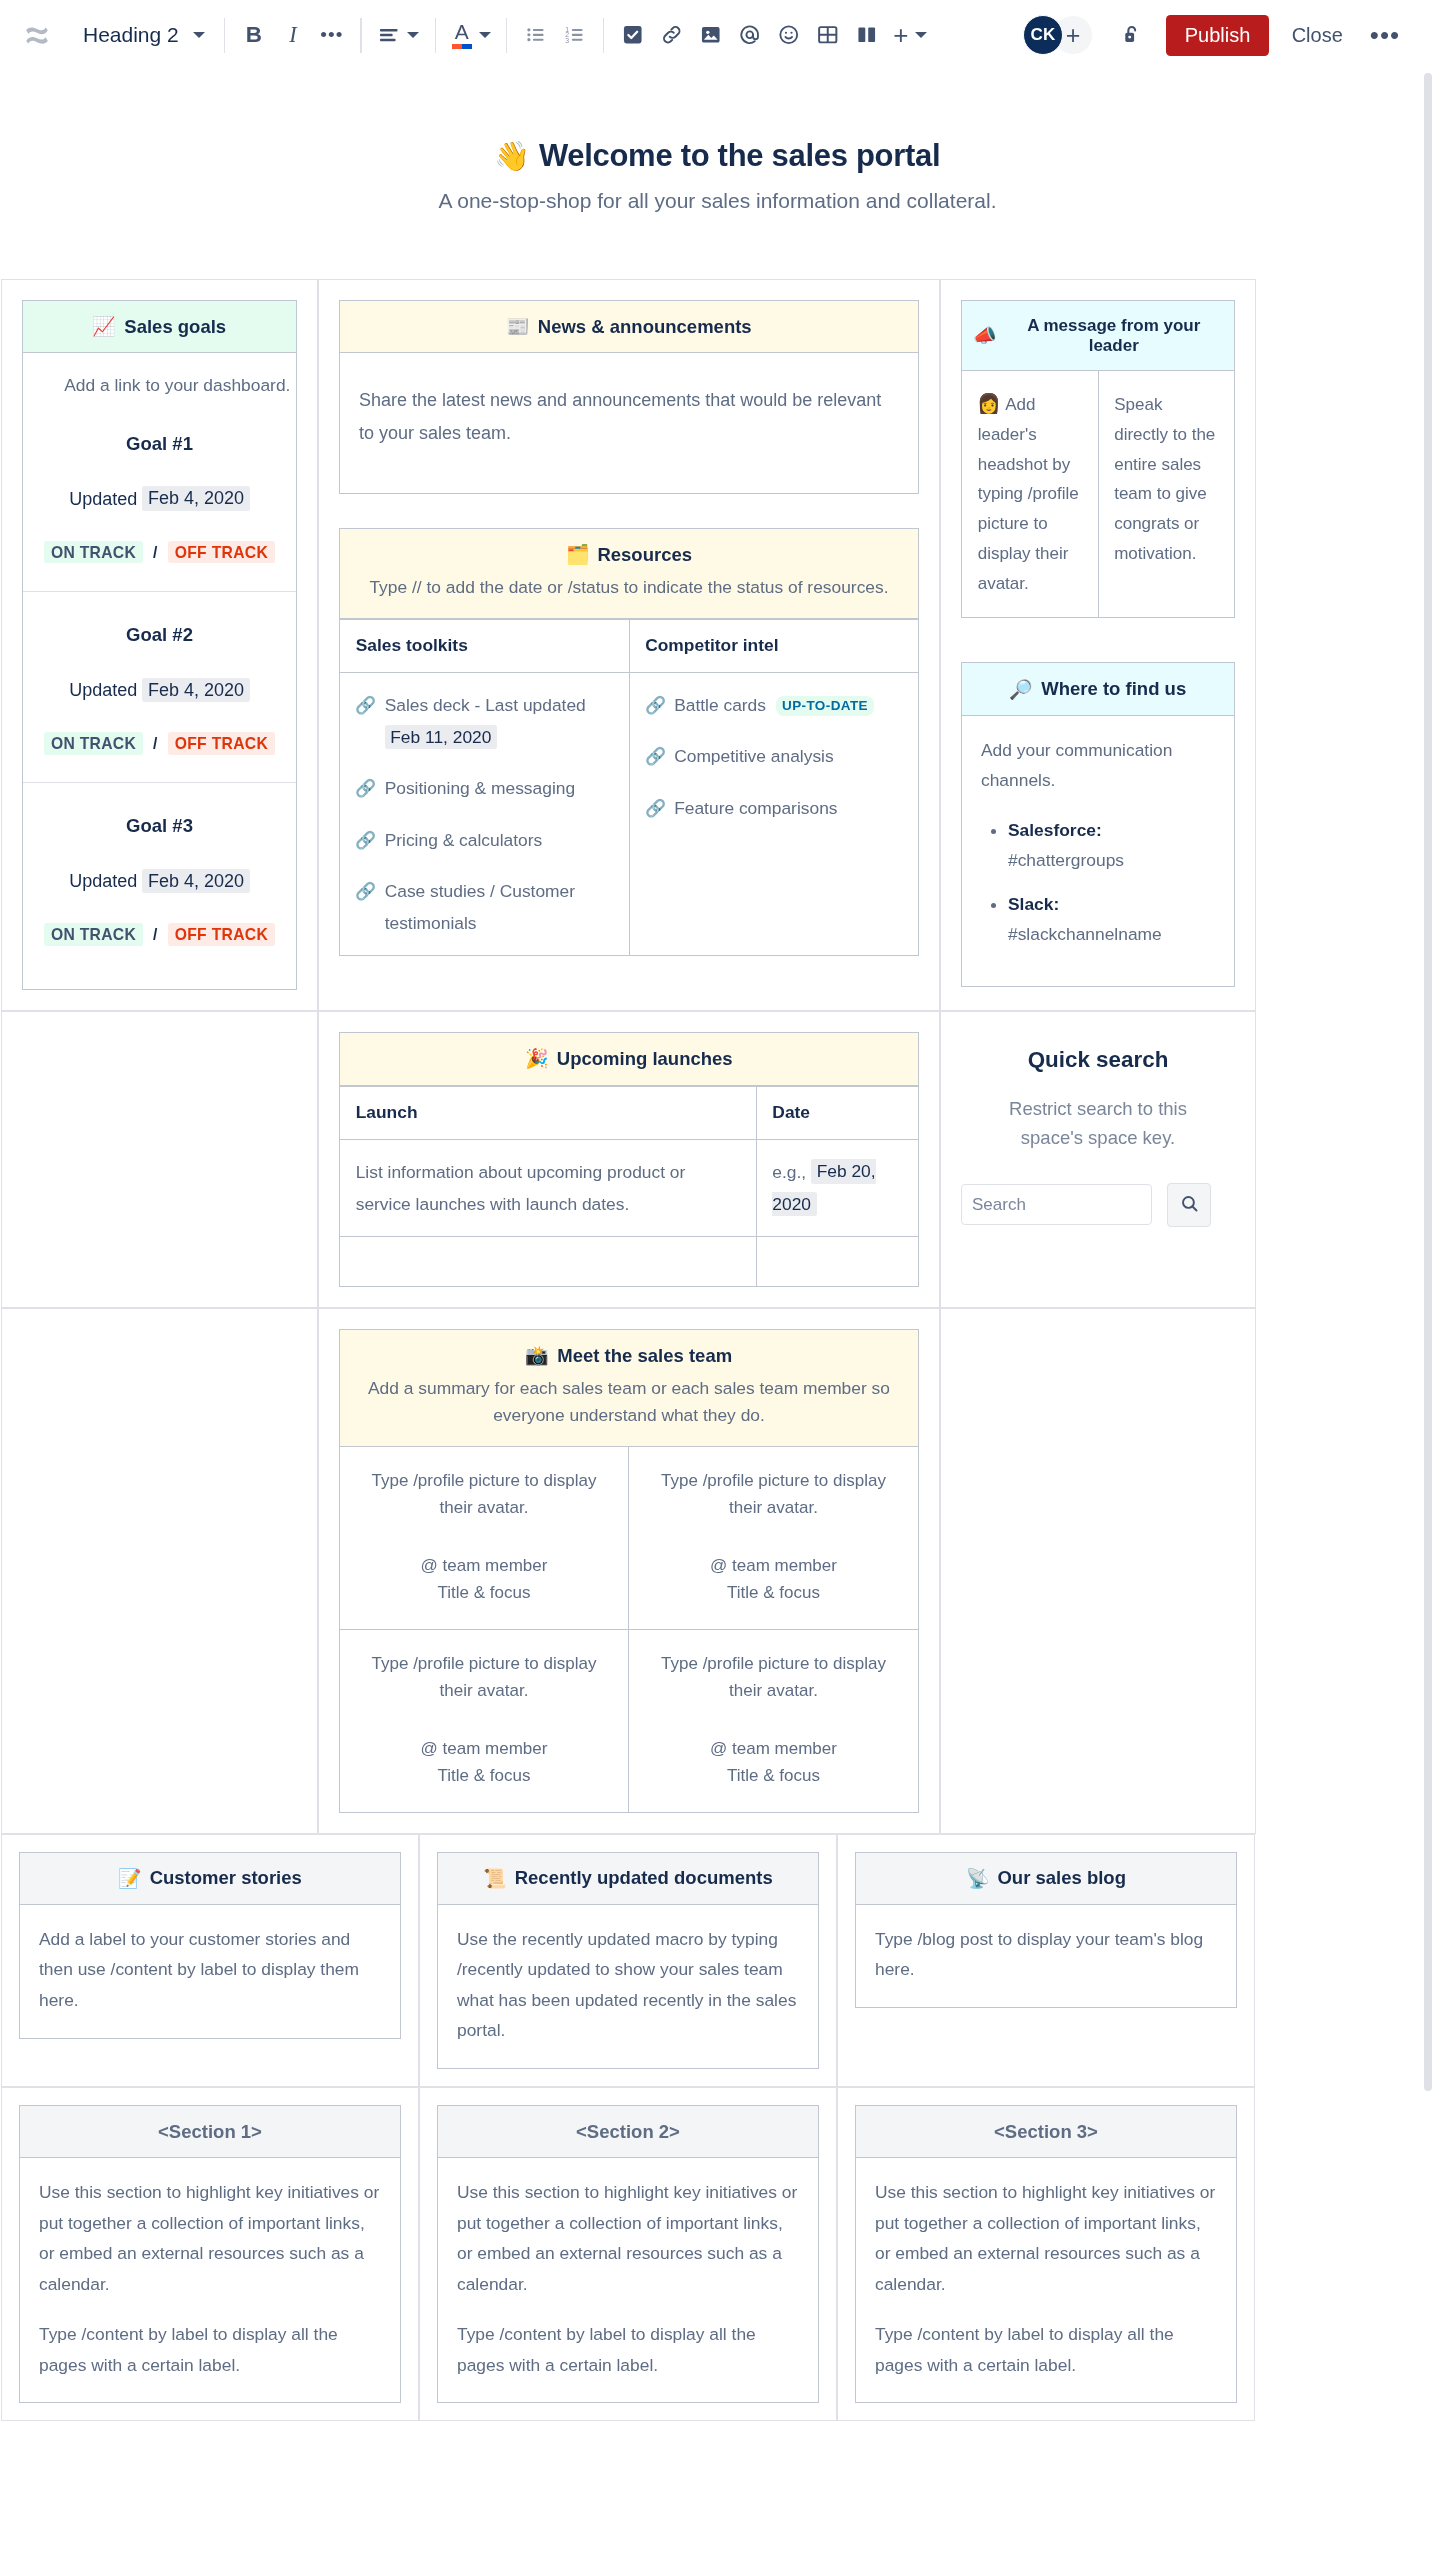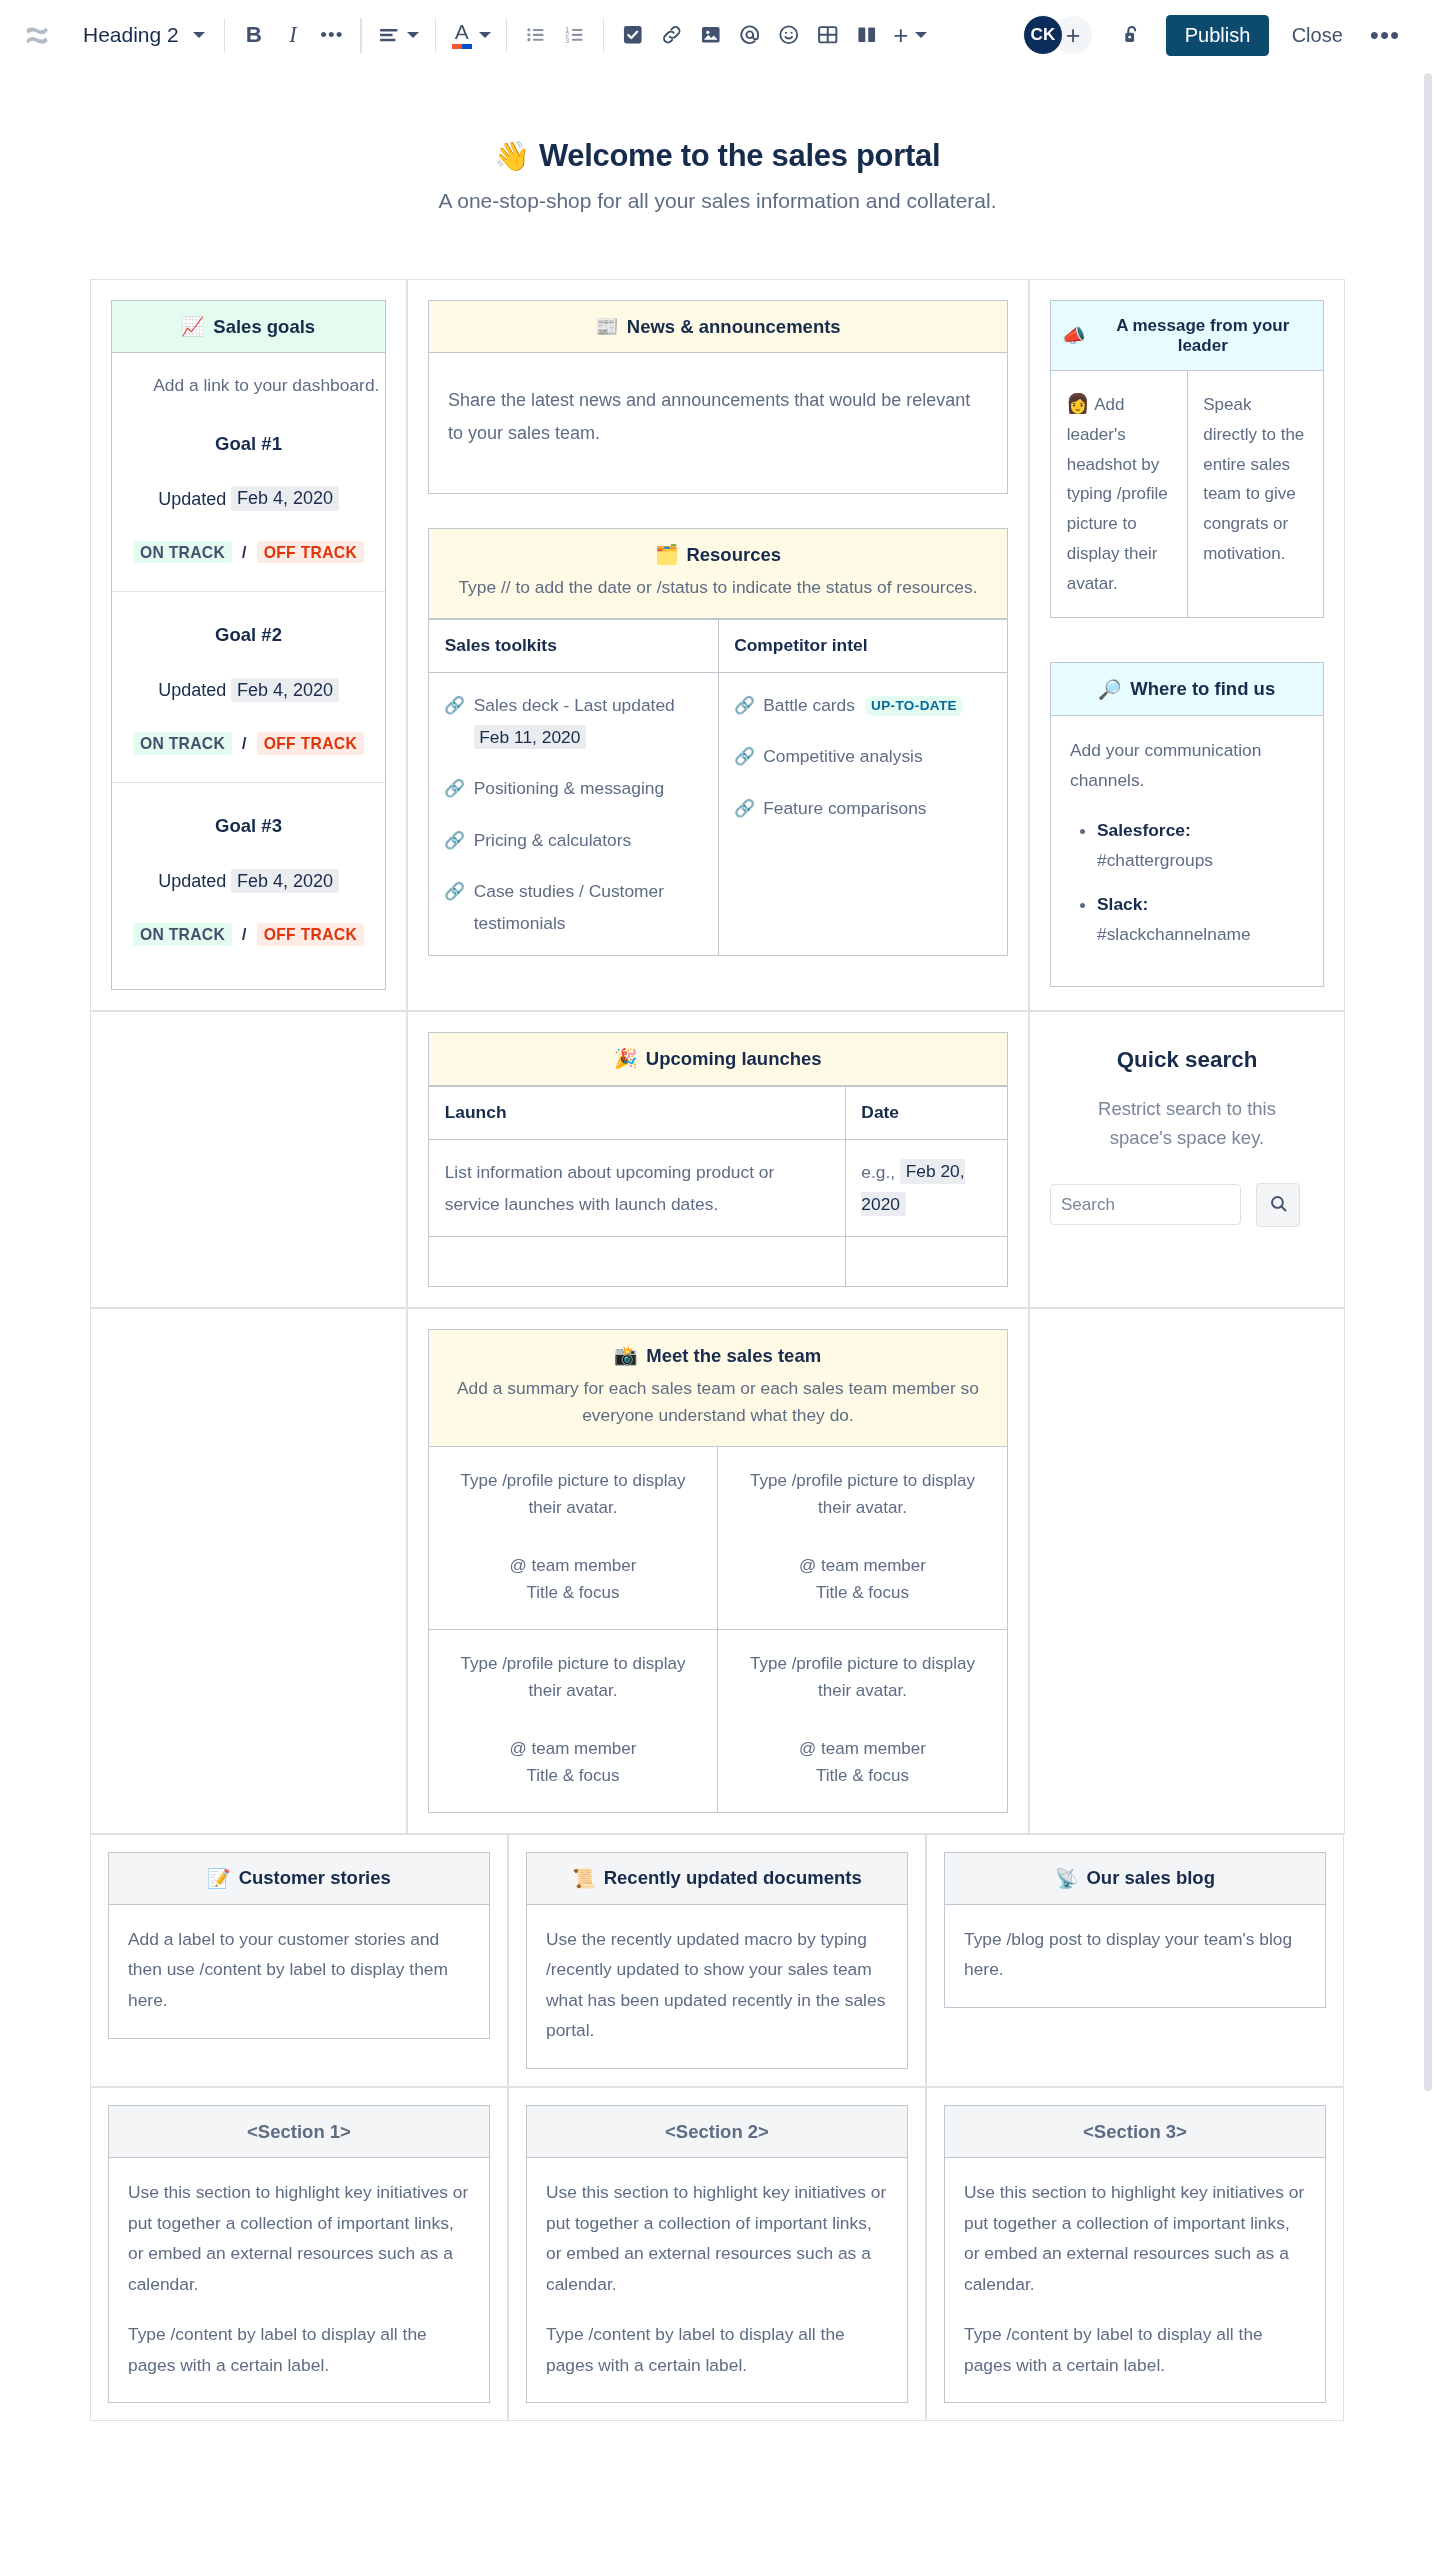--- a/index.html
+++ b/index.html
@@ -68,42 +68,42 @@
   }
   .avatar-add {
     width: 40px; height: 40px; border-radius: 50%;
     background: #f4f5f7; color: #42526e;
     display: flex; align-items: center; justify-content: center;
     font-size: 25px; margin-left: -10px; z-index: 1;
     border: 1.7px solid #fff;
   }
   .lock-btn { margin-right: 14.6px; }
   .publish-btn {
-    background: #0c4a6e; color: #fff;
+    background: #b91c1c; color: #fff;
     font-size: 20px; padding: 0 19px; height: 41px;
     border-radius: 4.5px; border: none; cursor: pointer;
     display: flex; align-items: center;
     font-family: "Liberation Sans", sans-serif;
     margin-right: 7.8px;
   }
   .close-btn {
     font-size: 20px; color: #42526e; padding: 0 14.6px; height: 41px;
     display:flex; align-items:center; border-radius: 4.5px; cursor:pointer;
     background: transparent; border: none; font-family:"Liberation Sans", sans-serif;
   }
   .dots-btn { font-size: 26px; color:#42526e; padding: 0 12.3px; height:41px; display:flex;align-items:center;letter-spacing:1.1px; cursor:pointer;}
 
   
   .page { width: 1435px; padding: 0 0 67px 0; }
   .page-title {
     font-size: 35px; font-weight: bold; color: #172b4d;
     padding: 34px 0 0 287px;
     letter-spacing: -0.3px;
   }
-  .content { width: 1255px; margin: 0 auto; padding-top: 67px;}
+  .content { width: 1433px; margin: 0 auto; padding-top: 67px;}
 
   .hero-title {
     text-align: center; font-size: 31px; font-weight: bold; color: #172b4d;
     letter-spacing: -0.3px;
   }
   .hero-sub {
     text-align: center; font-size: 21px; color: #5e6c84; margin-top: 15px;
   }
 
   

